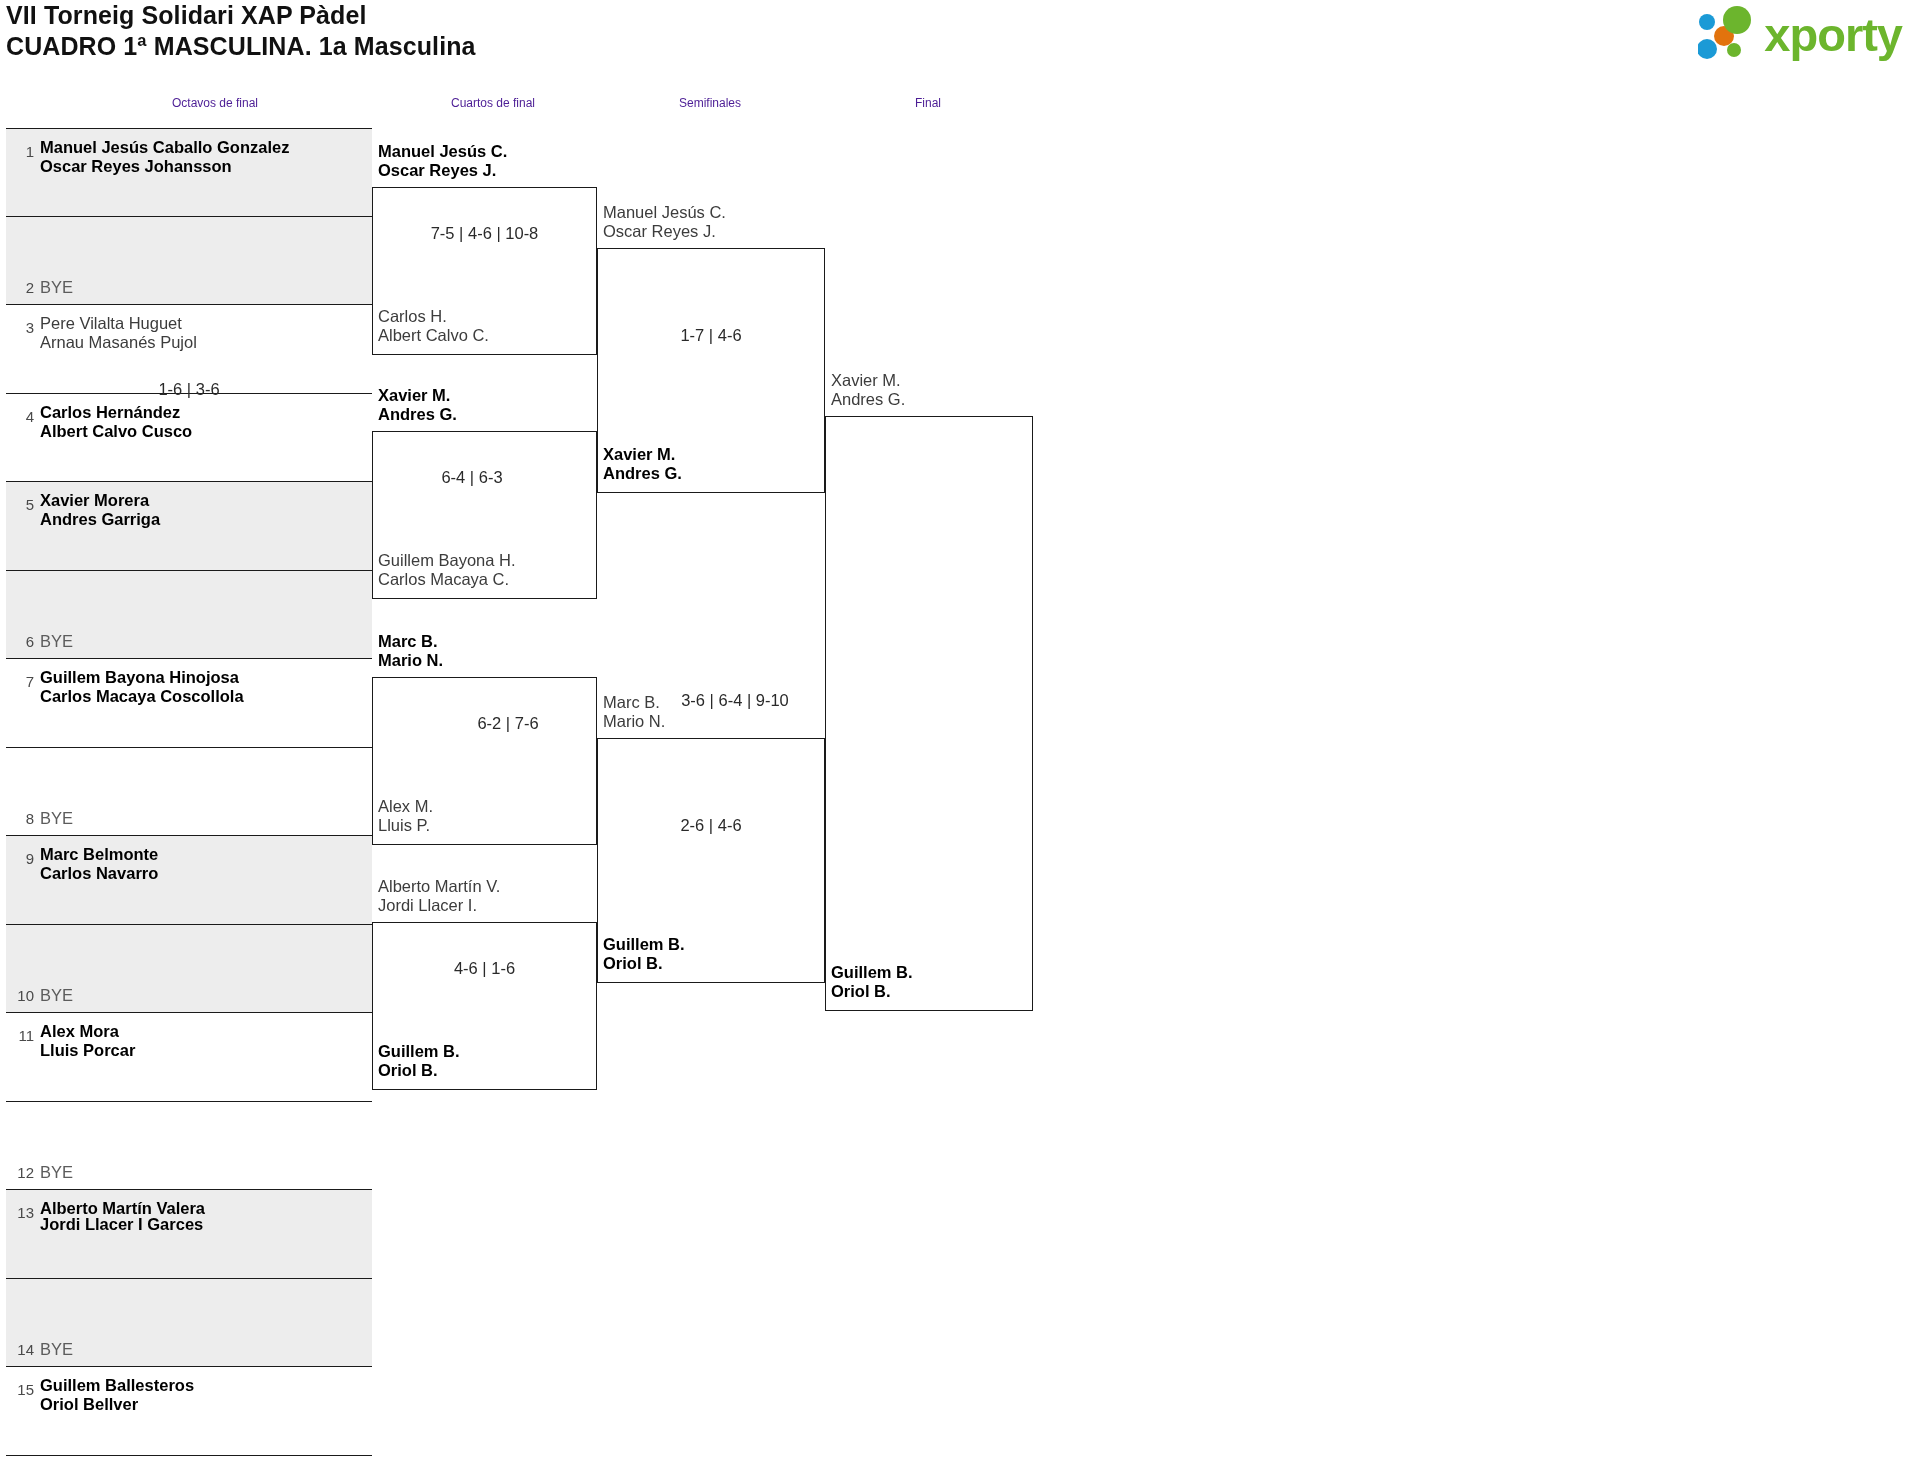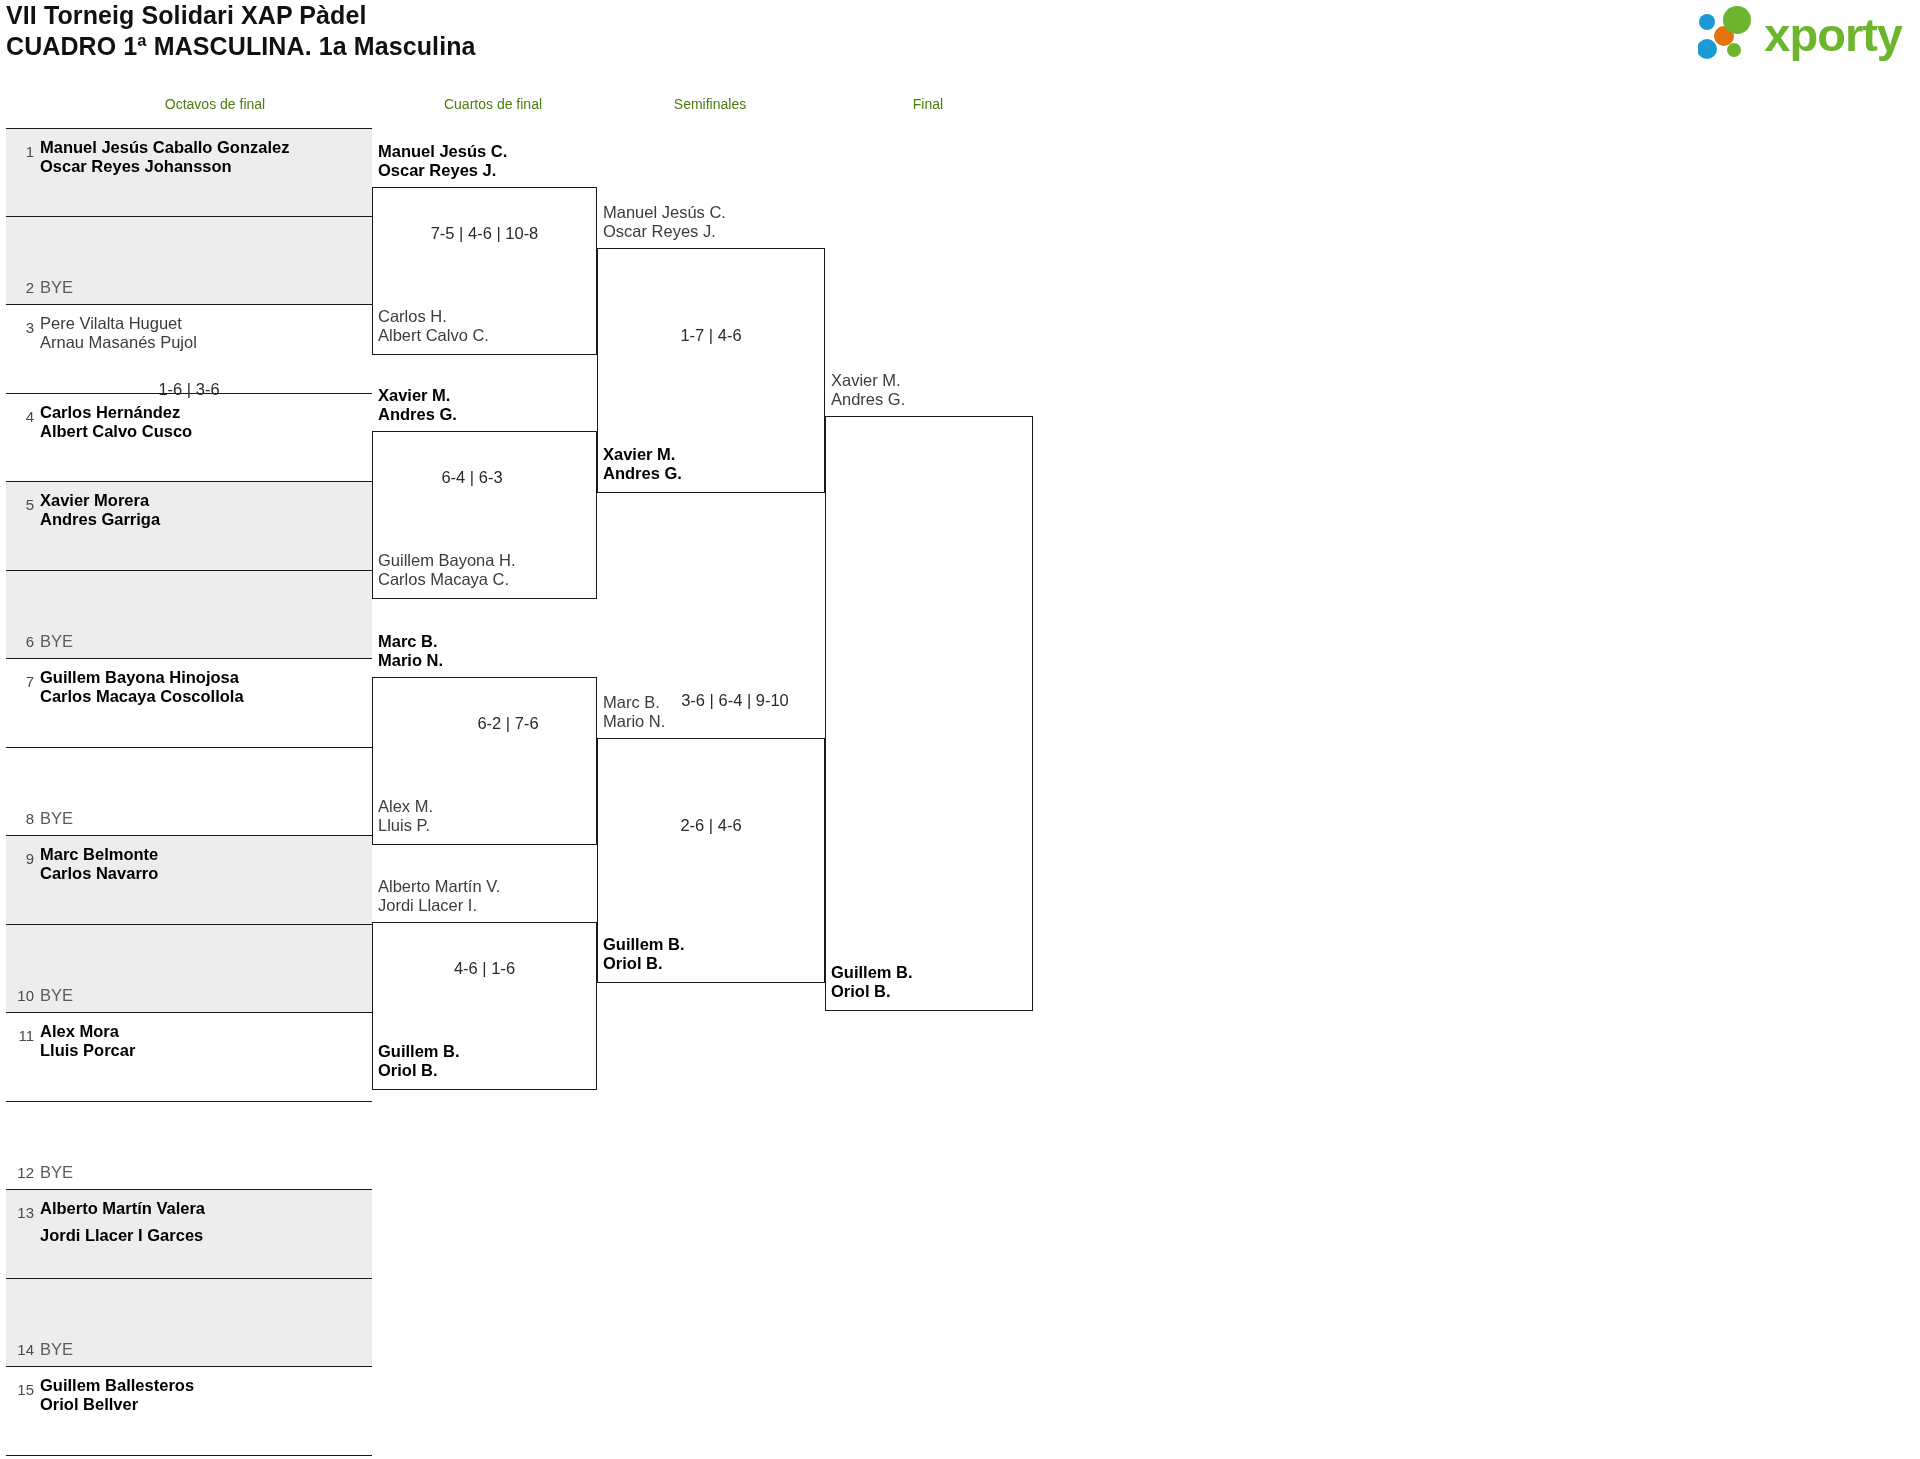--- a/index.html
+++ b/index.html
@@ -14,21 +14,21 @@
 
   
   .title-block { position: absolute; left: 6px; top: 0px; }
   .title-line { font-size: 25px; font-weight: bold; letter-spacing: .1px; line-height: 31px; color: #111; white-space: nowrap; }
 
   .logo { position: absolute; right: 18px; top: 6px; display: flex; align-items: center; gap: 4px; }
   .logo-dots { width: 62px; height: 56px; }
   .logo-word { font-size: 47px; font-weight: bold; color: #6cb52d; letter-spacing: -1px; line-height: 47px; }
 
   
-  .round-head { position: absolute; font-size: 14px; color: #4d7c0f; text-align: center; white-space: nowrap; }
+  .round-head { position: absolute; font-size: 12px; color: #4c1d95; text-align: center; white-space: nowrap; }
 
   .r1-row {
     position: absolute; left: 0; width: 370px;
     border-bottom: 1.4px solid #1a1a1a;
     background: #ffffff;
   }
   .r1-row.shade { background: #ededed; }
   .r1-row.first { border-top: 1.4px solid #1a1a1a; }
 
   .seed-no { position: absolute; left: 6px; font-size: 15px; color: #4a4a4a; width: 22px; text-align: right; }
@@ -120,21 +120,21 @@
         <div class="team win" style="top: 9px;">Alex Mora</div>
         <div class="team win" style="top: 28px;">Lluis Porcar</div>
       </div>
       <div class="r1-row" style="left: 6px; top: 1101.5px; width: 366px; height: 88.5px;">
         <div class="seed-no" style="top: 62.5px;">12</div>
         <div class="bye" style="top: 61.5px;">BYE</div>
       </div>
       <div class="r1-row shade" style="left: 6px; top: 1190px; width: 366px; height: 88.5px;">
         <div class="seed-no" style="top: 14px;">13</div>
         <div class="team win" style="top: 9px;">Alberto Martín Valera</div>
-        <div class="team win" style="top: 36px;">Jordi Llacer I Garces</div>
+        <div class="team win" style="top: 25px;">Jordi Llacer I Garces</div>
       </div>
       <div class="r1-row shade" style="left: 6px; top: 1278.5px; width: 366px; height: 88.5px;">
         <div class="seed-no" style="top: 62.5px;">14</div>
         <div class="bye" style="top: 61.5px;">BYE</div>
       </div>
       <div class="r1-row" style="left: 6px; top: 1367px; width: 366px; height: 88.5px;">
         <div class="seed-no" style="top: 14px;">15</div>
         <div class="team win" style="top: 9px;">Guillem Ballesteros</div>
         <div class="team win" style="top: 28px;">Oriol Bellver</div>
       </div>

